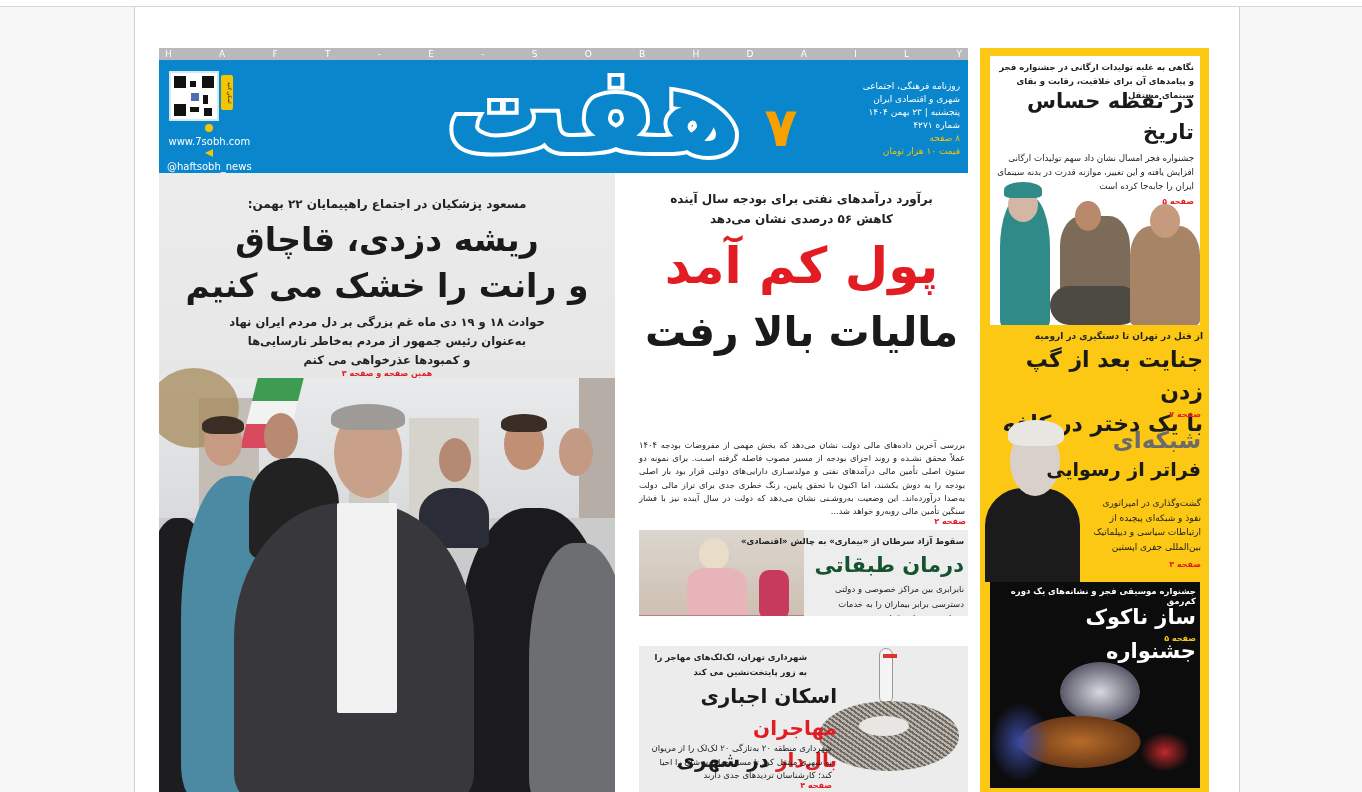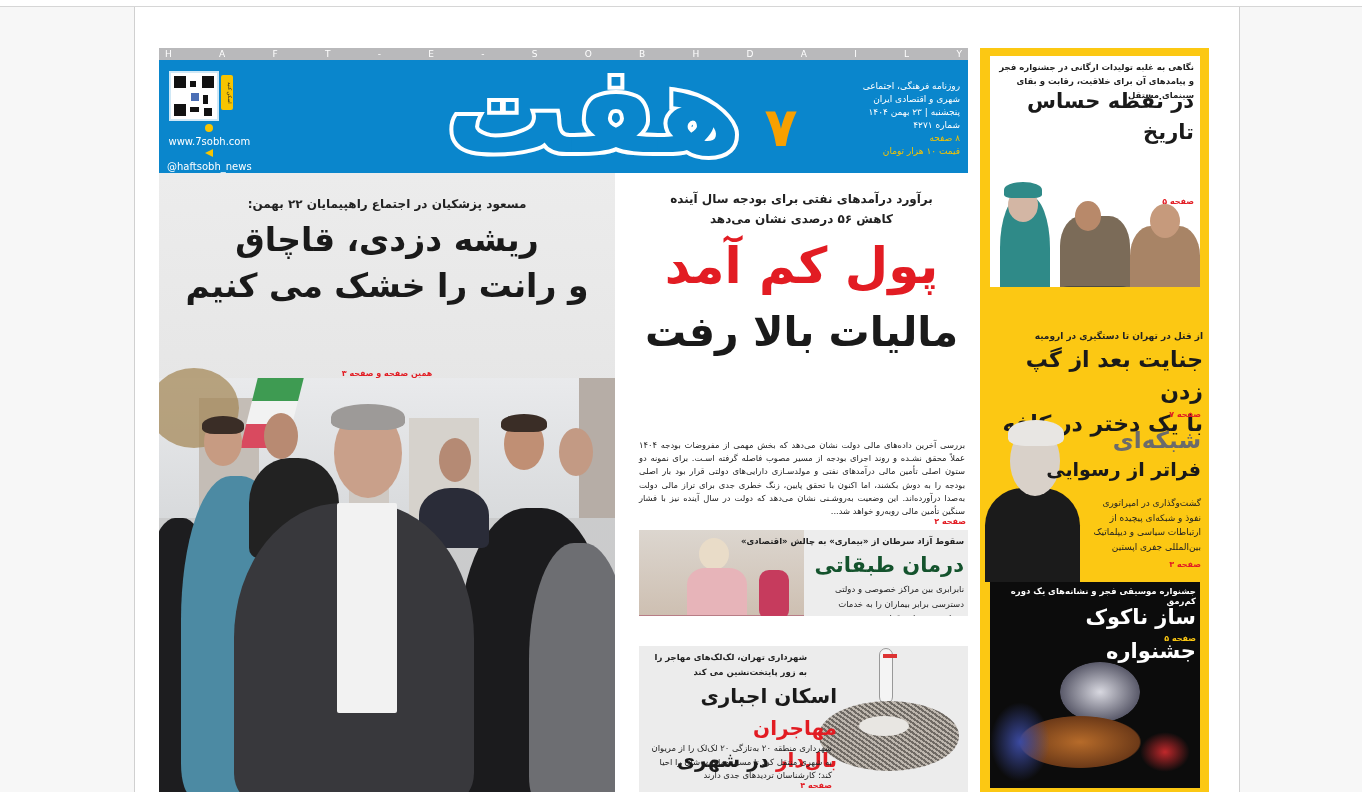--- a/index.html
+++ b/index.html
@@ -61,21 +61,21 @@
   .box2 { position: absolute; top: 473px; left: 4px; width: 329px; height: 146px; background: #ececec; overflow: hidden; }
   .b2-img { position: absolute; left: 170px; top: 0; width: 159px; height: 146px; }
   .b2-kicker { position: absolute; top: 4px; left: 8px; width: 160px; direction: rtl; text-align: right; font-size: 8.5px; font-weight: bold; color: #222; line-height: 15px; }
   .b2-head { position: absolute; top: 34px; left: 8px; width: 190px; direction: rtl; text-align: right; font-size: 20px; font-weight: bold; color: #1a1a1a; line-height: 32px; }
   .red { color: #e21c23; }
   .b2-body { position: absolute; top: 96px; left: 8px; width: 185px; direction: rtl; text-align: right; font-size: 8.5px; color: #222; line-height: 13.5px; }
   .b2-ref { position: absolute; top: 135px; left: 8px; width: 185px; direction: rtl; text-align: right; font-size: 8px; color: #e21c23; font-weight: bold; }
 
   
   .rcol { position: absolute; left: 821px; top: 0; width: 229px; height: 744px; background: #fcc813; overflow: hidden; }
-  .cinema { position: absolute; left: 10px; top: 8px; width: 210px; height: 231px; background: #fff; overflow: hidden; }
+  .cinema { position: absolute; left: 10px; top: 8px; width: 210px; height: 269px; background: #fff; overflow: hidden; }
   .cin-kicker { position: absolute; top: 4px; right: 6px; width: 200px; direction: rtl; text-align: right; font-size: 8.5px; font-weight: bold; color: #222; line-height: 14px; }
   .cin-head { position: absolute; top: 30px; right: 6px; width: 200px; direction: rtl; text-align: right; font-size: 21px; font-weight: bold; color: #1a1a1a; line-height: 31px; }
   .cin-body { position: absolute; top: 95px; right: 6px; width: 200px; direction: rtl; text-align: right; font-size: 8.7px; color: #222; line-height: 14px; }
   .cin-ref { position: absolute; top: 141px; right: 6px; direction: rtl; font-size: 8px; color: #e21c23; font-weight: bold; }
   .cin-photo { position: absolute; left: 0; top: 130px; width: 210px; height: 139px; }
 
   .crime-kicker { position: absolute; top: 283px; right: 6px; direction: rtl; font-size: 9px; font-weight: bold; color: #222; }
   .crime-head { position: absolute; top: 296px; right: 6px; width: 220px; direction: rtl; text-align: right; font-size: 22px; font-weight: bold; color: #1a1a1a; line-height: 32px; }
   .crime-ref { position: absolute; top: 362px; right: 8px; direction: rtl; font-size: 8px; color: #e21c23; font-weight: bold; }
 
@@ -187,20 +187,25 @@
         <div class="person" style="left:75px;top:125px;width:240px;height:300px;background:#38383c;"></div>
         <div class="person" style="left:178px;top:125px;width:60px;height:210px;background:#f2f2f2;border-radius:2px;"></div>
         <div class="head" style="left:175px;top:30px;width:68px;height:90px;background:#c9a08a;"></div>
         <div class="hair" style="left:172px;top:26px;width:74px;height:26px;background:#9d9a98;"></div>
       </div>
       <div class="pres-kicker">مسعود پزشکیان در اجتماع راهپیمایان ۲۲ بهمن:</div>
       <div class="pres-head">
         <div>ریشه دزدی، قاچاق</div>
         <div>و رانت را خشک می کنیم</div>
       </div>
+      <div class="pres-lead">
+        <div>حوادث ۱۸ و ۱۹ دی ماه غم بزرگی بر دل مردم ایران نهاد</div>
+        <div>به‌عنوان رئیس جمهور از مردم به‌خاطر نارسایی‌ها</div>
+        <div>و کمبودها عذرخواهی می کنم</div>
+      </div>
       <div class="pres-ref">همین صفحه و صفحه ۳</div>
     </div>
 
     <div class="center">
       <div class="c-kicker">
         <div>برآورد درآمدهای نفتی برای بودجه سال آینده</div>
         <div>کاهش ۵۶ درصدی نشان می‌دهد</div>
       </div>
       <div class="c-head1">پول کم آمد</div>
       <div class="c-head2">مالیات بالا رفت</div>
@@ -256,20 +261,21 @@
           <div style="position:absolute;left:140px;top:40px;width:70px;height:99px;background:#a88466;border-radius:30% 30% 5% 5%;"></div>
           <div style="position:absolute;left:160px;top:18px;width:30px;height:34px;border-radius:50%;background:#c69a7c;"></div>
         </div>
         <div class="cin-kicker">
           <div>نگاهی به غلبه تولیدات ارگانی در جشنواره فجر</div>
           <div>و پیامدهای آن برای خلاقیت، رقابت و بقای سینمای مستقل</div>
         </div>
         <div class="cin-head">
           <div>در نقطه حساس تاریخ</div>
         </div>
+        <div class="cin-body">جشنواره فجر امسال نشان داد سهم تولیدات ارگانی افزایش یافته و این تغییر، موازنه قدرت در بدنه سینمای ایران را جابه‌جا کرده است</div>
         <div class="cin-ref">صفحه ۵</div>
       </div>
 
       <div class="crime-kicker">از قتل در تهران تا دستگیری در ارومیه</div>
       <div class="crime-head">
         <div>جنایت بعد از گپ زدن</div>
         <div>با یک دختر در کافه</div>
       </div>
       <div class="crime-ref">صفحه ۷</div>
 

